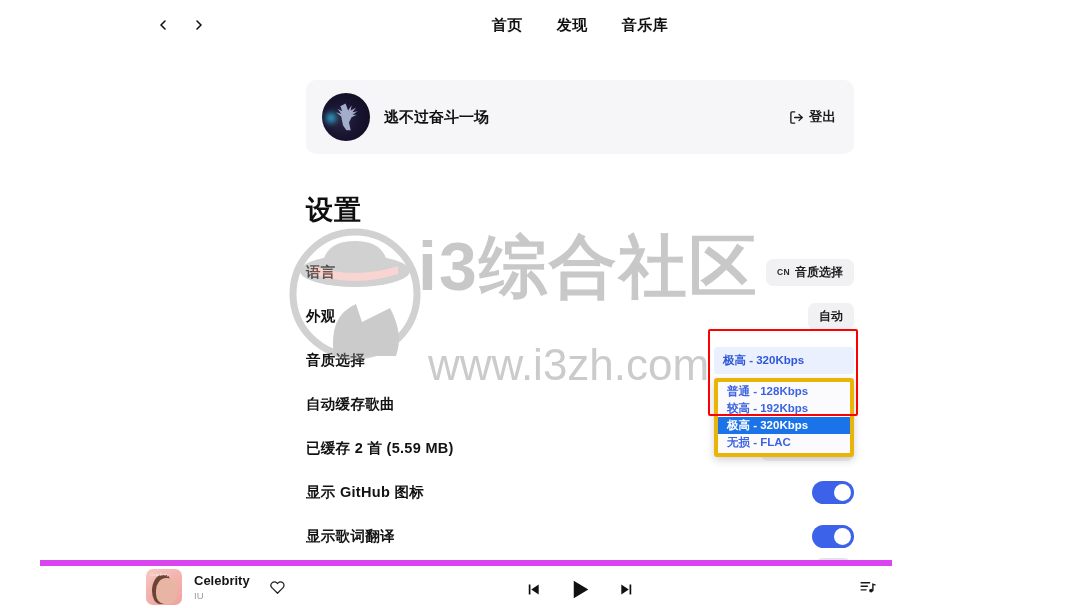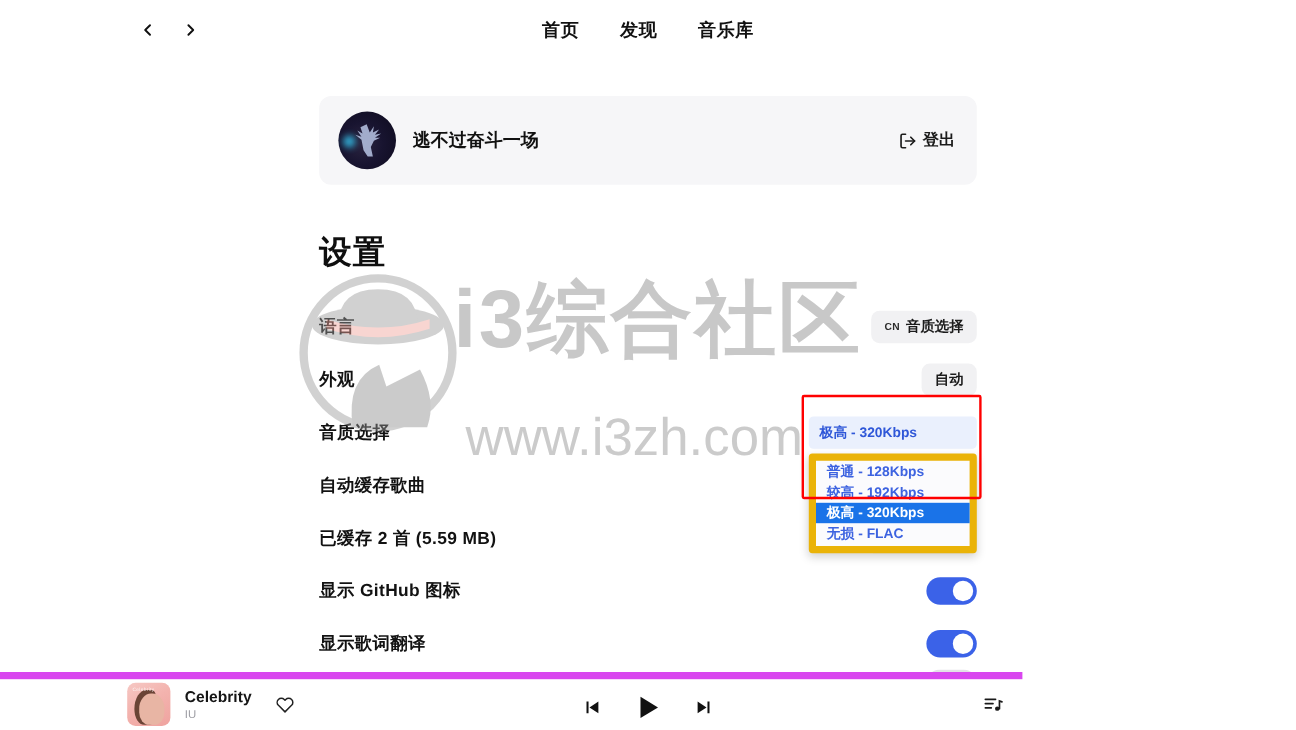--- a/index.html
+++ b/index.html
@@ -9,20 +9,21 @@
     overflow: hidden;
     background: #ffffff;
     font-family: "Liberation Sans", "DejaVu Sans", sans-serif;
     -webkit-font-smoothing: antialiased;
   }
   .app {
     position: relative;
     width: 852px; height: 608px;
     background: #ffffff;
     overflow: hidden;
+    margin-left: 40px;
   }
 
   
   .topbar {
     position: absolute; left: 0; top: 0;
     width: 1080px; height: 50px;
     display: flex; align-items: center;
     background: #ffffff;
     z-index: 30;
   }
@@ -146,21 +147,21 @@
   .quality-display {
     width: 140px; height: 27px; background: #eaf0fd;
     border-radius: 4px; display: flex; align-items: center;
     padding: 0 9px; font-size: 11.5px; color: #2f57d8; font-weight: 700;
     cursor: pointer;
   }
   .quality-menu {
     position: absolute; left: 0; top: 31px;
     width: 140px;
     background: #fbfbfd;
-    border: 6px solid #eab308;
+    border: 4px solid #eab308;
     border-radius: 3px;
     box-shadow: 0 3px 8px rgba(0,0,0,.18);
     padding: 1px 0 2px 0;
     z-index: 20;
   }
   .q-opt {
     height: 17px; display: flex; align-items: center;
     padding: 0 9px; font-size: 11.5px; color: #3d63e0; font-weight: 700;
     cursor: pointer; white-space: nowrap;
   }

